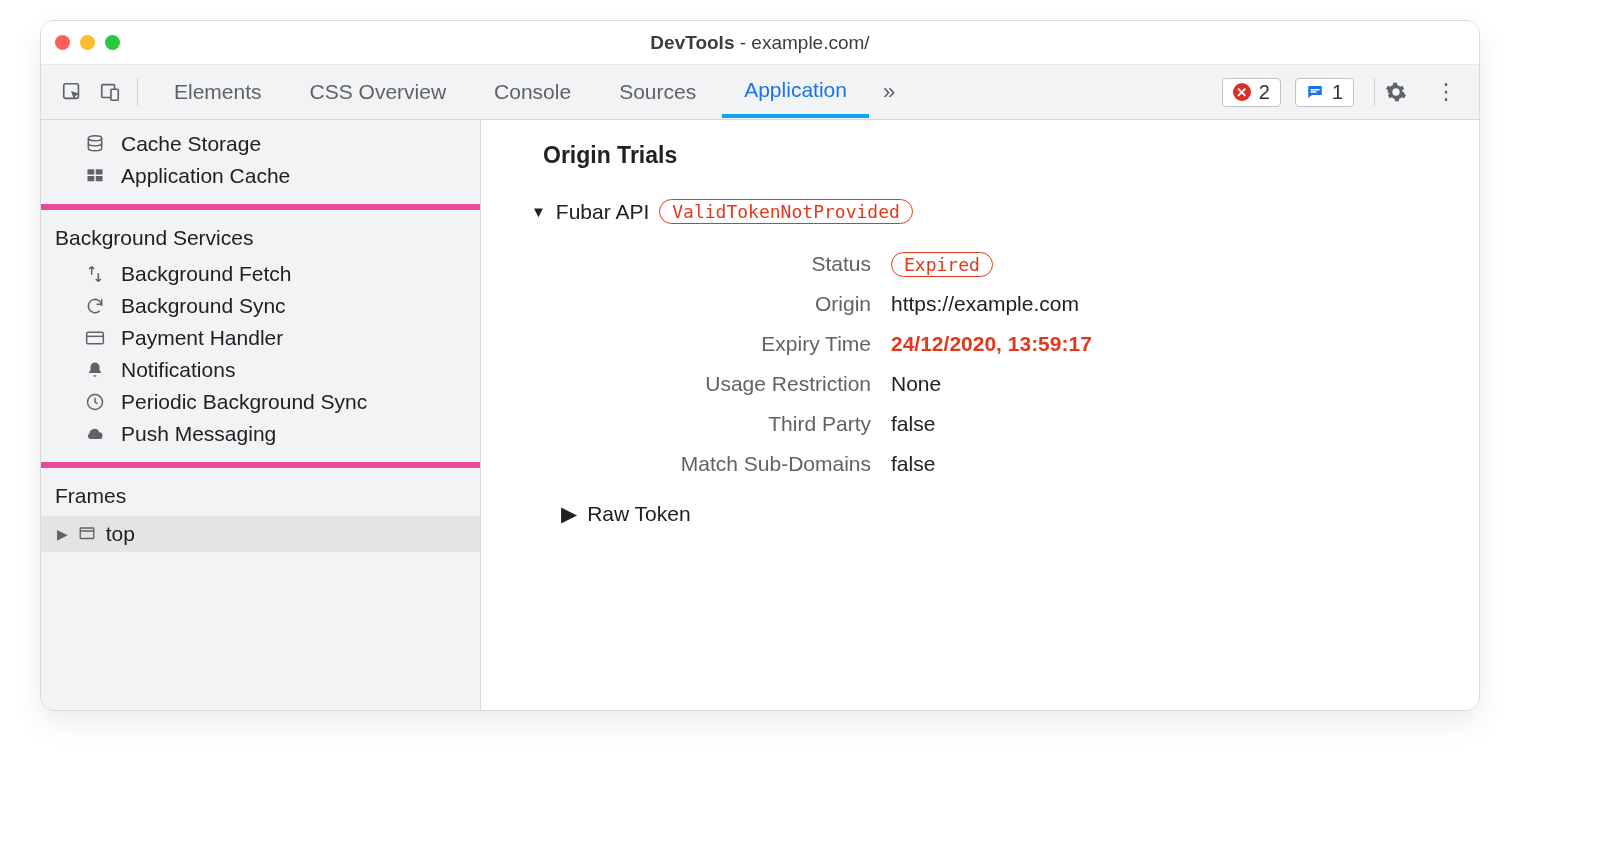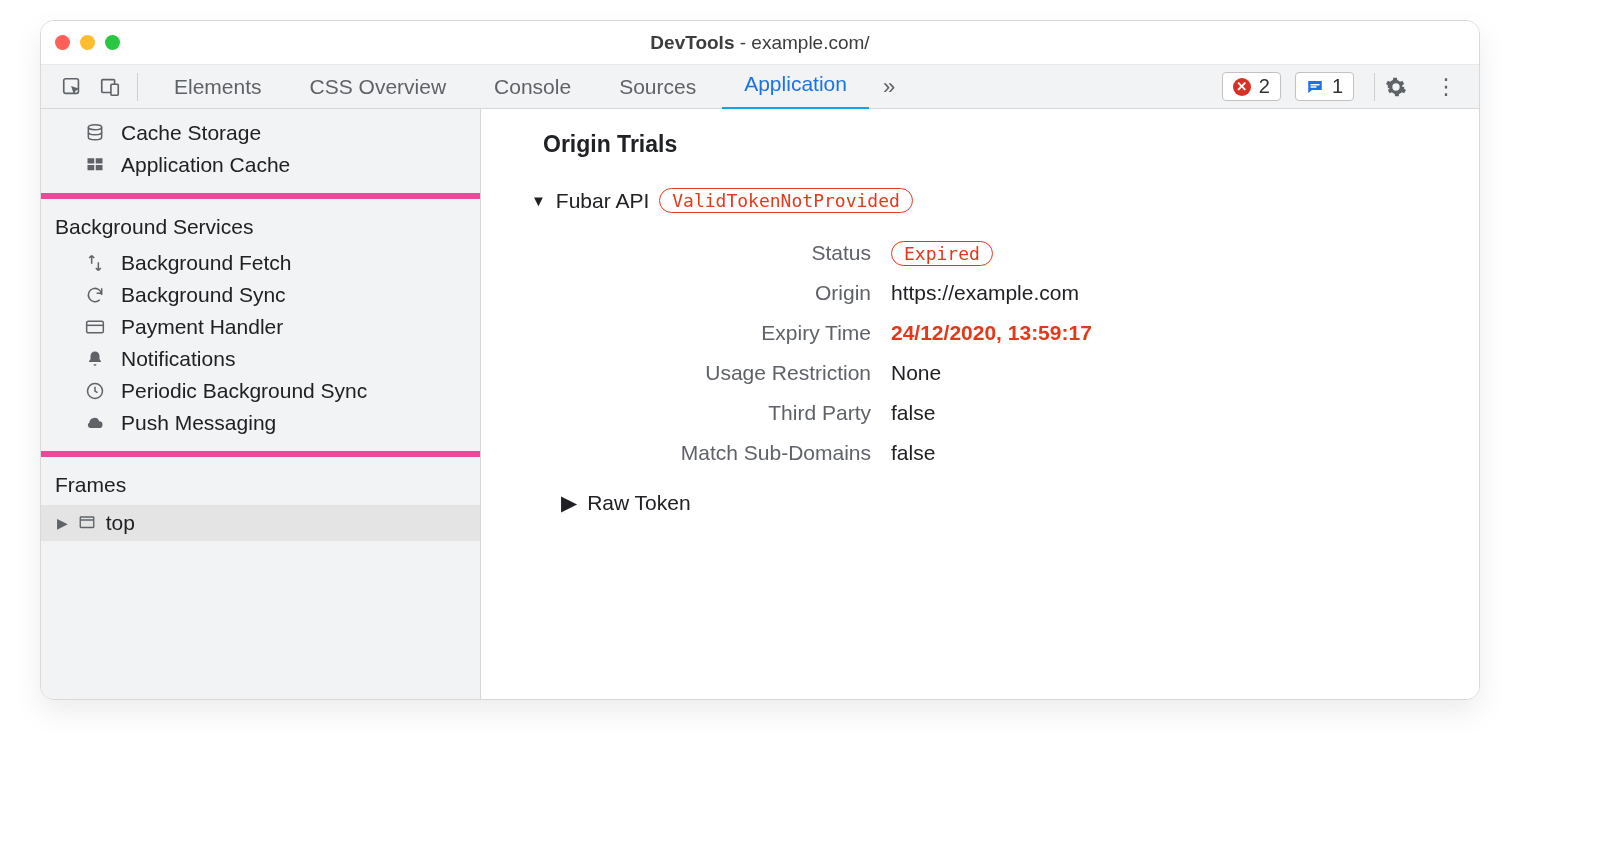--- a/index.html
+++ b/index.html
@@ -39,21 +39,21 @@
   .tl.zoom     { background: #28c840; }
   .title-center {
     position: absolute; left: 0; right: 0;
     text-align: center;
     font-size: 19px;
     color: #3d3d3d;
   }
   .title-center .bold { font-weight: 600; }
   
   .tabstrip {
-    height: 44px;
+    height: 55px;
     background: #f1f3f4;
     border-bottom: 1px solid #d7d7d7;
     display: flex;
     align-items: center;
     padding: 0 14px;
     gap: 4px;
     font-size: 21px;
     color: #5f6368;
   }
   .tool-icon-btn {
@@ -68,21 +68,21 @@
   }
   .tab {
     padding: 0 22px;
     height: 52px;
     display: flex; align-items: center;
     color: #5f6368;
     cursor: default;
   }
   .tab.active {
     color: #1a73e8;
-    border-bottom: 6px solid #0ea5e9;
+    border-bottom: 4px solid #0ea5e9;
   }
   .overflow-chev { padding: 0 10px; font-size: 22px; color: #5f6368; }
   .spacer { flex: 1; }
   .chip {
     border: 1px solid #c2c2c2;
     border-radius: 4px;
     padding: 2px 10px;
     display: flex; align-items: center;
     gap: 8px; margin-right: 10px;
     font-size: 20px; color: #333;

